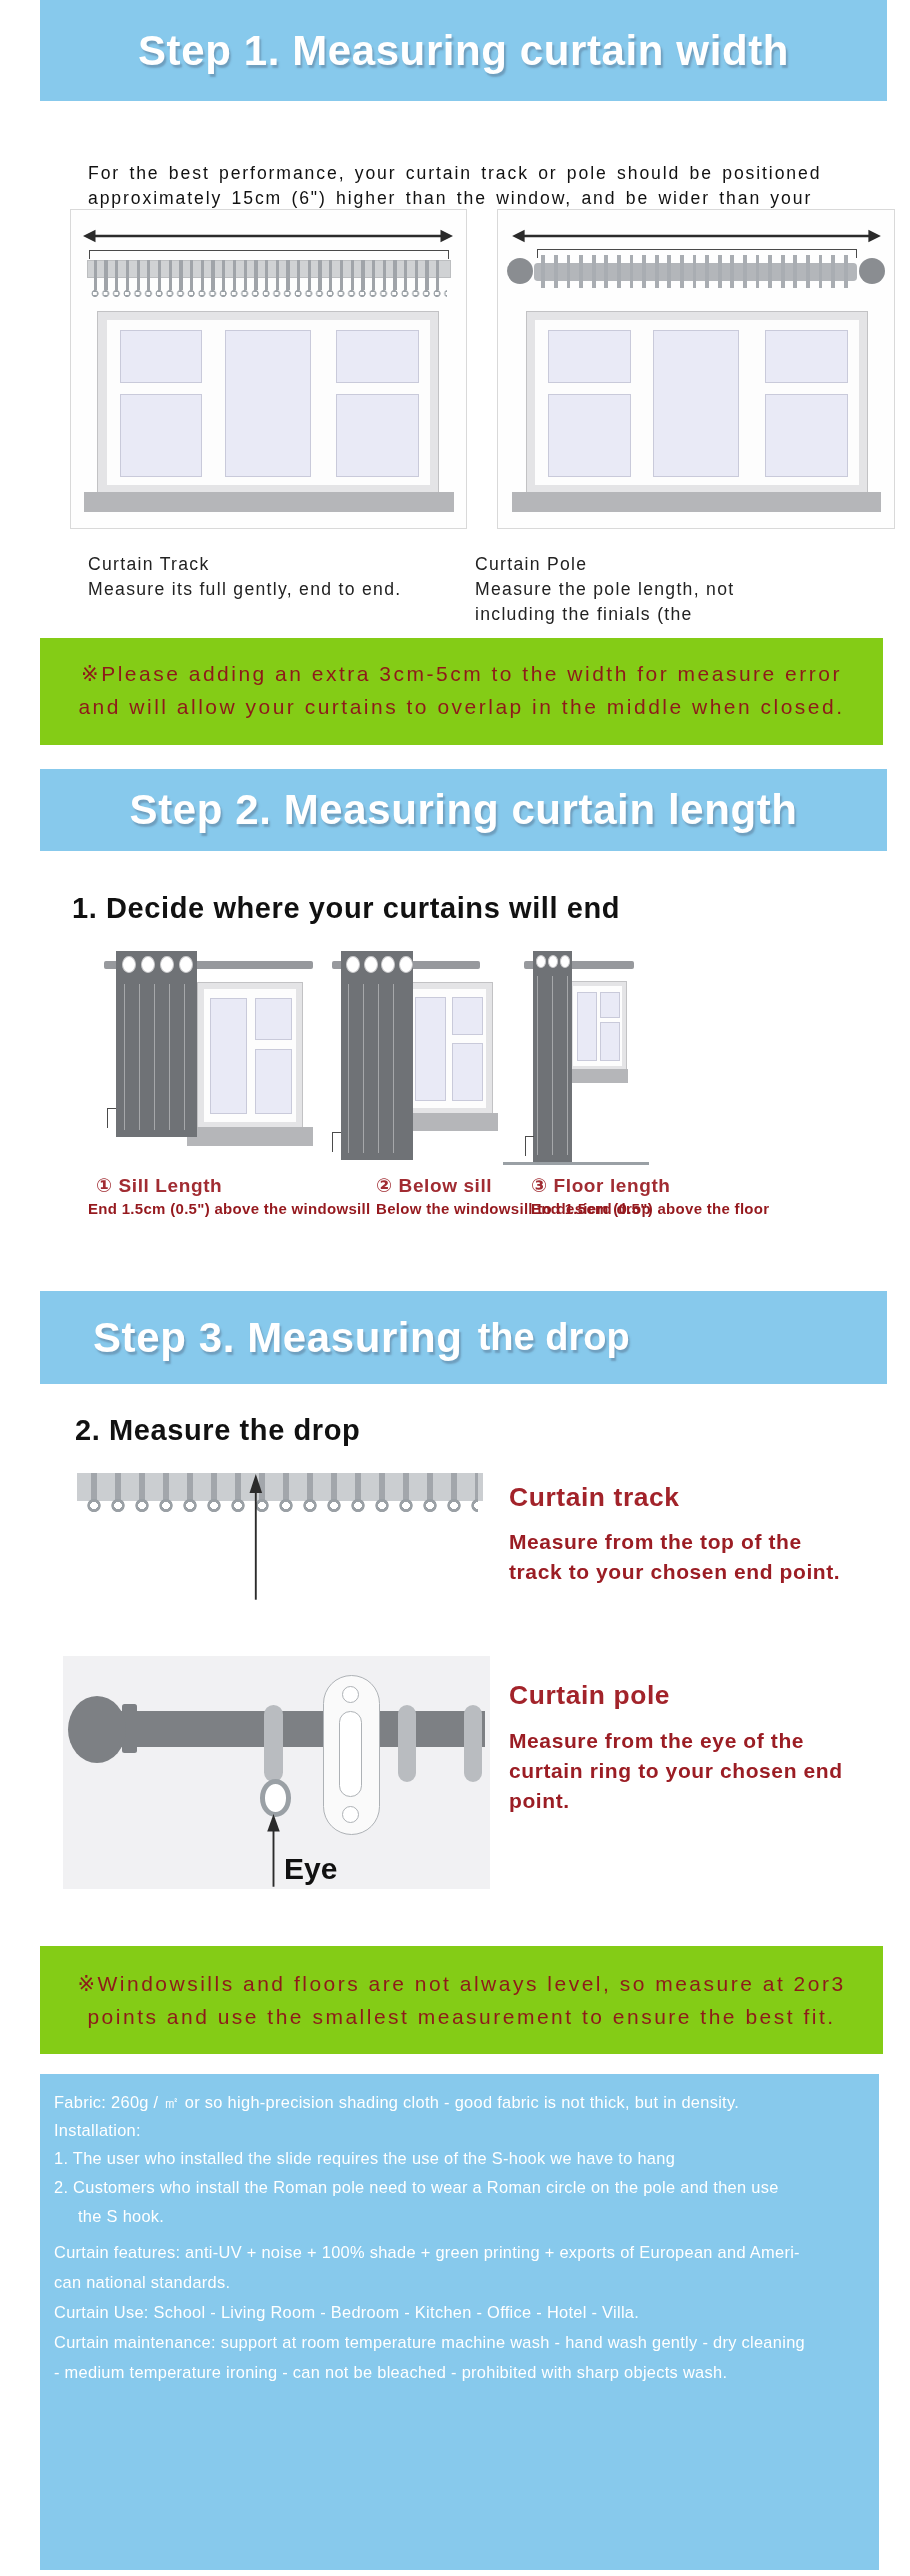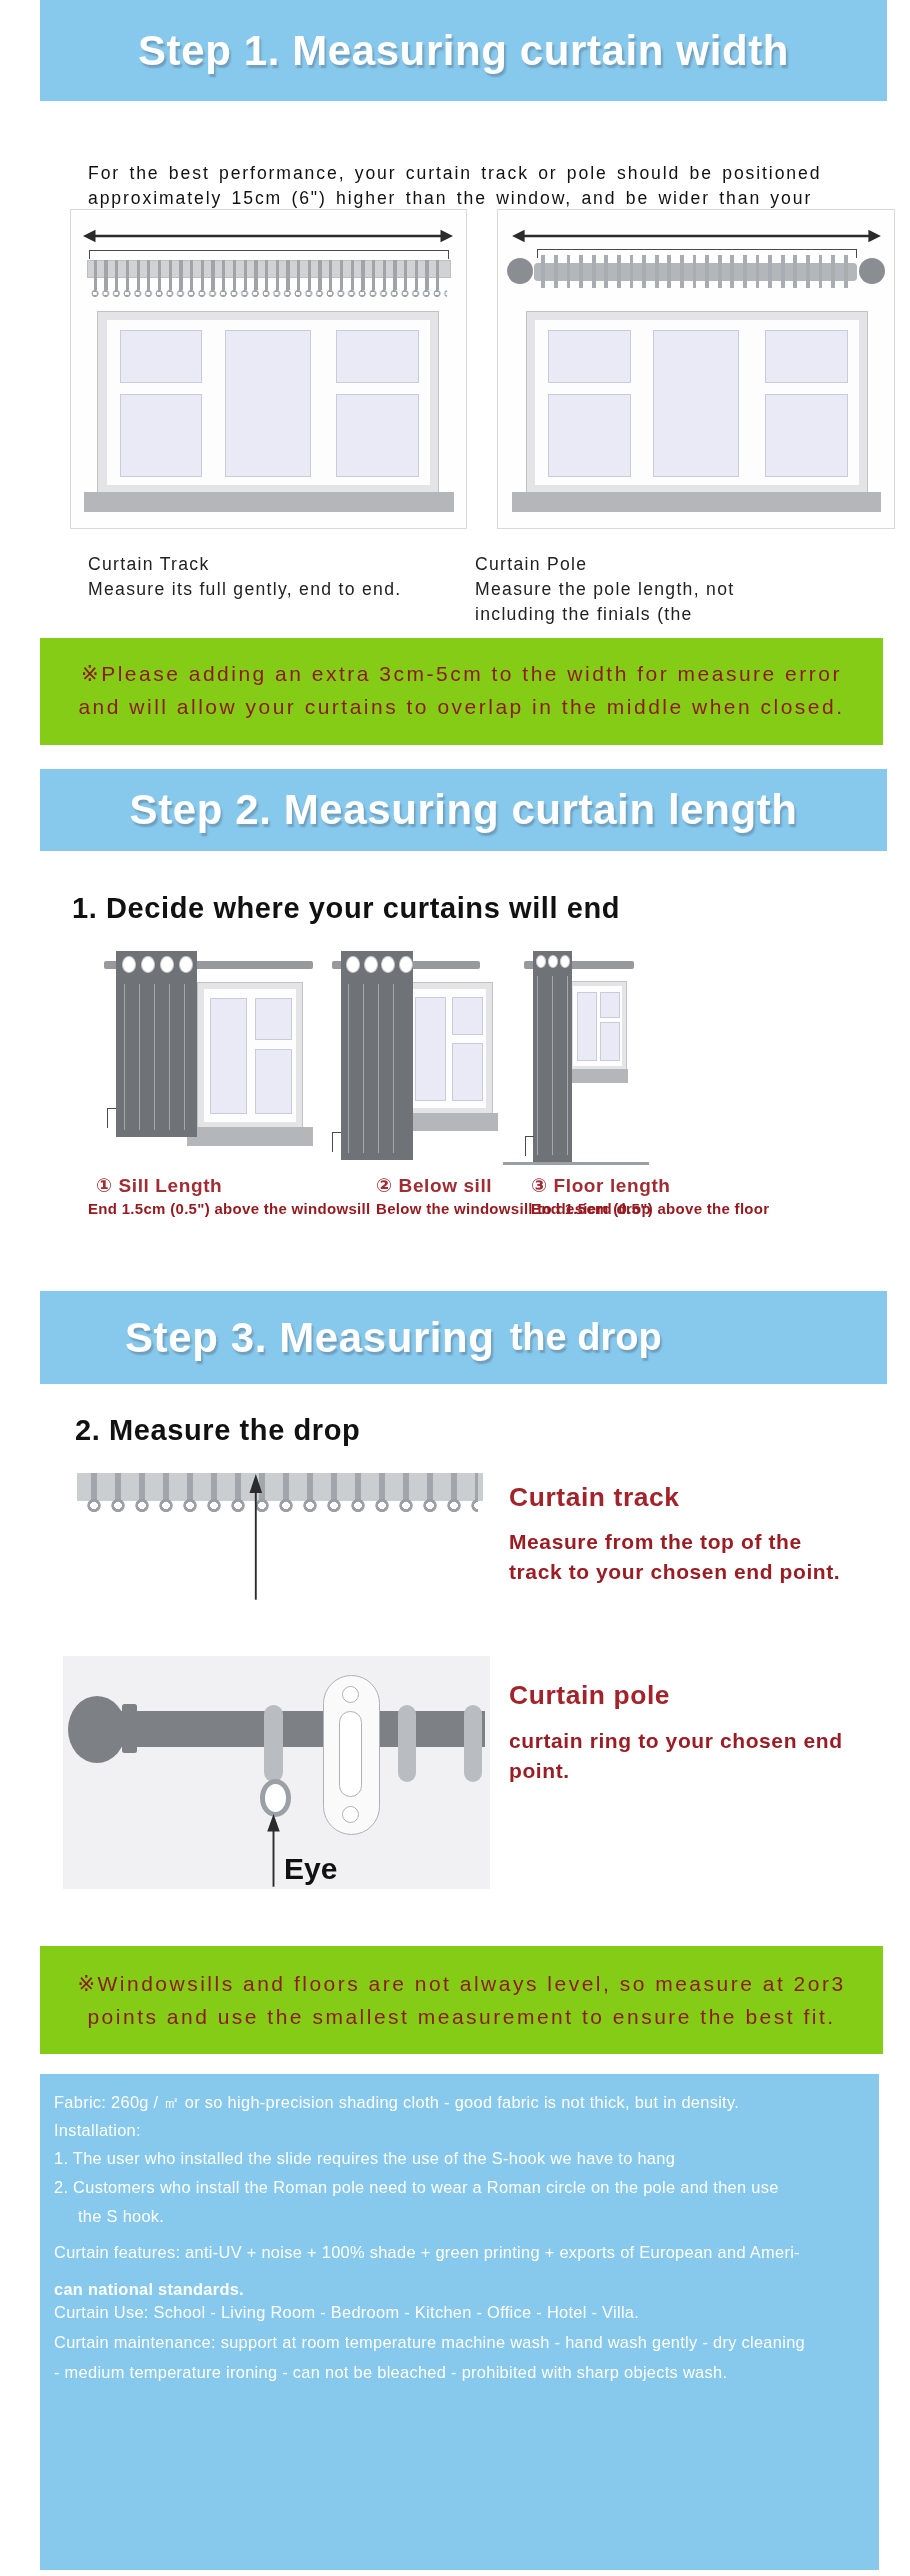--- a/index.html
+++ b/index.html
@@ -223,21 +223,21 @@
       <div class="grommet sm" style="left:3.1px;top:4.4px;"></div>
       <div class="grommet sm" style="left:15px;top:4.4px;"></div>
       <div class="grommet sm" style="left:27px;top:4.4px;"></div>
     </div>
     <div class="floorline" style="left:503px;top:1162px;width:146px;"></div>
     <div class="endmark" style="left:525px;top:1136px;"></div>
     <div class="abs opt-title" style="left:531px;top:1174px;">③ Floor length</div>
     <div class="abs opt-desc" style="left:531px;top:1200px;">End 1.5cm (0.5") above the floor</div>
   </div>
 
-  <div class="band" style="top:1291px;height:93px;justify-content:flex-start;padding-left:85px;box-sizing:border-box;">
+  <div class="band" style="top:1291px;height:93px;justify-content:flex-start;padding-left:53px;box-sizing:border-box;">
     <span class="band-title">Step 3. Measuring</span>
     <span class="band-title-sub">the drop</span>
   </div>
 
   <div class="abs black-sub" style="left:75px;top:1414px;">2. Measure the drop</div>
 
   <div>
     <div class="trackbar3" style="left:77px;top:1473px;width:406px;height:28px;"></div>
     <div class="hookbars3" style="left:82px;top:1473px;width:396px;height:33px;"></div>
     <div class="hookrings3" style="left:82px;top:1498px;width:396px;height:15px;"></div>
@@ -266,36 +266,37 @@
     </div>
     <div class="eyering" style="left:197px;top:123px;"></div>
     <svg class="abs" style="left:201px;top:158px;" width="19" height="74" viewBox="0 0 30 118">
       <line x1="15" y1="116" x2="15" y2="16" stroke="#2b2b2b" stroke-width="3"></line>
       <polygon points="15,0 5,28 25,28" fill="#2b2b2b"></polygon>
     </svg>
     <div class="abs eye-label" style="left:221px;top:196px;">Eye</div>
   </div>
   <div class="abs red-h" style="left:509px;top:1680px;">Curtain pole</div>
   <div class="abs red-b" style="left:509px;top:1726px;">
+    <div>Measure from the eye of the</div>
     <div>curtain ring to your chosen end</div>
     <div>point.</div>
   </div>
 
   <div class="note" style="top:1946px;height:108px;padding-top:21.4px;box-sizing:border-box;">
     <div class="ln">※Windowsills and floors are not always level, so measure at 2or3</div>
     <div class="ln">points and use the smallest measurement to ensure the best fit.</div>
   </div>
 
   <div class="details">
     <div class="fab-line" style="top:17.6px;">Fabric: 260g / ㎡ or so high-precision shading cloth - good fabric is not thick, but in density.</div>
     <div class="fab-line" style="top:47px;">Installation:</div>
     <div class="fab-line" style="top:75px;">1. The user who installed the slide requires the use of the S-hook we have to hang</div>
     <div class="fab-line" style="top:104px;">2. Customers who install the Roman pole need to wear a Roman circle on the pole and then use</div>
     <div class="fab-line fab-indent" style="top:133px;">the S hook.</div>
     <div class="fab-line" style="top:169px;">Curtain features: anti-UV + noise + 100% shade + green printing + exports of European and Ameri-</div>
-    <div class="fab-line" style="top:206px;font-weight:bold;">can national standards.</div>
+    <div class="fab-line" style="top:199px;">can national standards.</div>
     <div class="fab-line" style="top:229px;">Curtain Use: School - Living Room - Bedroom - Kitchen - Office - Hotel - Villa.</div>
     <div class="fab-line" style="top:259px;">Curtain maintenance: support at room temperature machine wash - hand wash gently - dry cleaning</div>
     <div class="fab-line" style="top:289px;">- medium temperature ironing - can not be bleached - prohibited with sharp objects wash.</div>
   </div>
 
 </div>
 
 
 </body></html>

